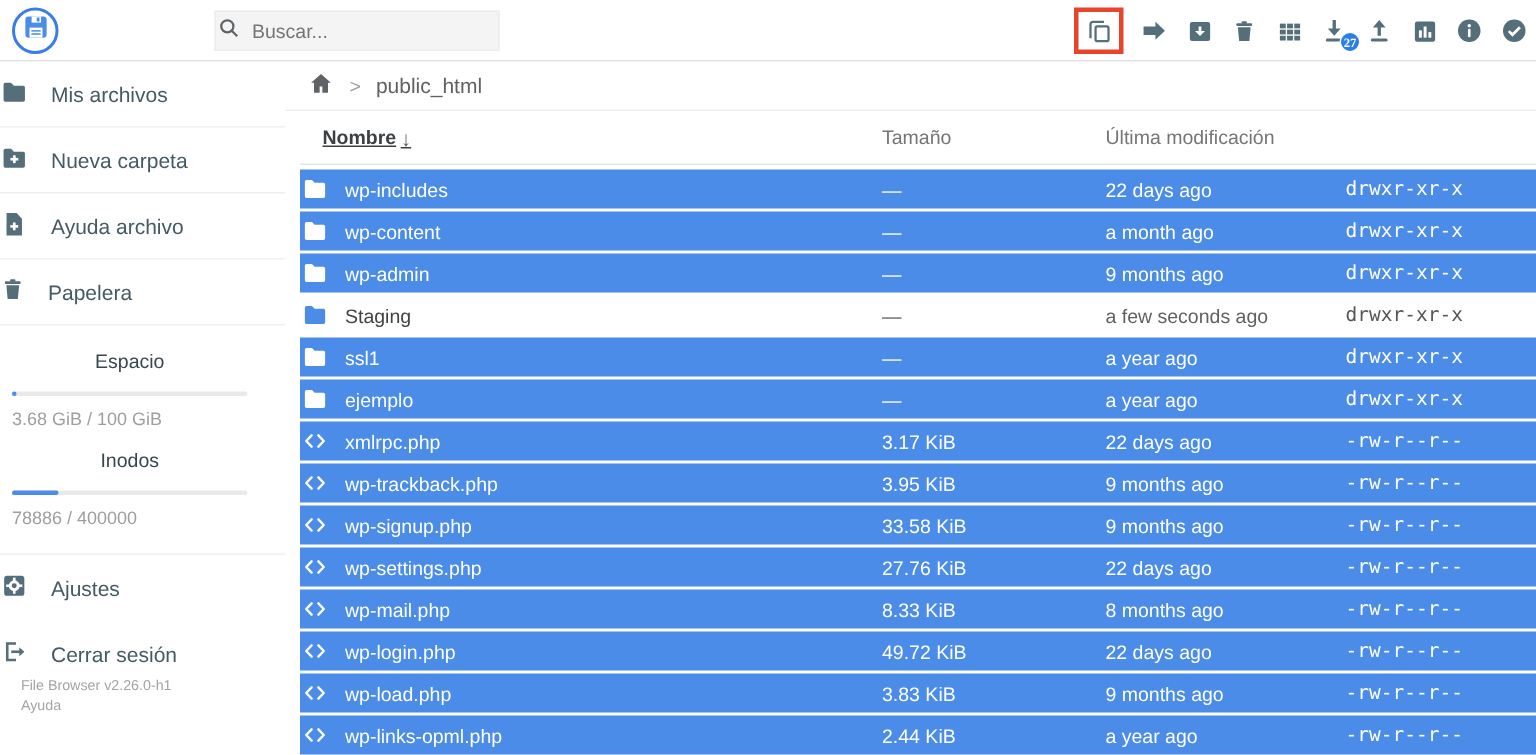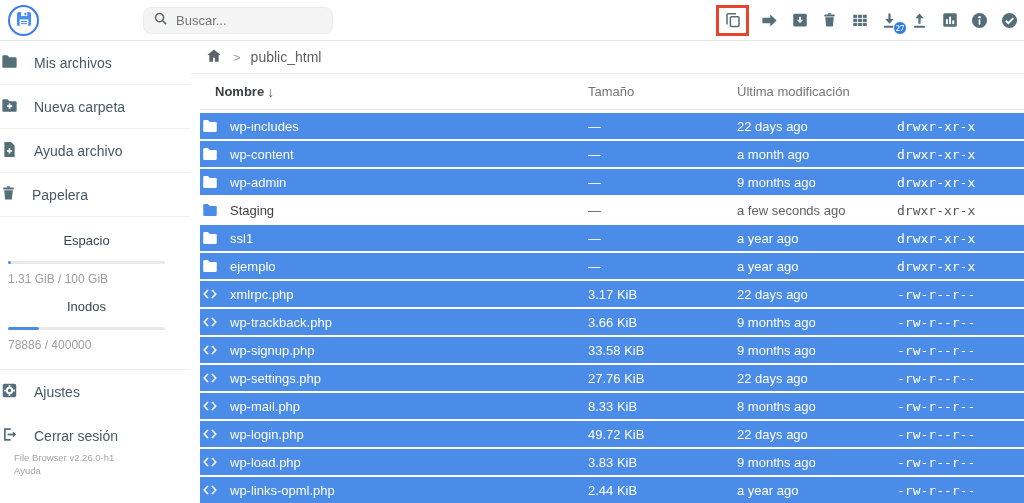--- a/index.html
+++ b/index.html
@@ -7,30 +7,30 @@
               font-family:"Liberation Sans", sans-serif; }
 
   
   .topbar { position:absolute; top:0; left:0; width:1024px; height:41px;
             background:#fff; border-bottom:1px solid #e4e4e4;
             display:flex; align-items:center; z-index:5; }
   .logo-wrap { position:absolute; left:8px; top:5px; width:31px; height:31px;
                border:2px solid #3a7ce8; border-radius:50%; background:#fff;
                display:flex; align-items:center; justify-content:center; }
   .searchbox { position:absolute; left:143px; top:7px; width:190px; height:27px;
-               background:#f4f4f5; border:1px solid #ececec; border-radius:8px;
-               display:flex; align-items:center; padding:0 9px; gap:8px; }
+               background:#f4f4f5; border:1px solid #ececec; border-radius:0;
+               display:flex; align-items:center; padding:0 1px; gap:8px; }
   .searchbox input { flex:1; border:none; outline:none; background:transparent;
                      font-size:13px; color:#616161; font-family:inherit; }
   .searchbox input::placeholder { color:#757575; }
 
   .toolbar { position:absolute; right:5px; top:0; height:41px;
              display:flex; align-items:center; gap:11px; }
   .tool-btn { width:19px; height:19px; position:relative; cursor:pointer;
-              display:flex; align-items:flex-start; justify-content:center;font-family:Liberation Serif, serif; }
+              display:flex; align-items:flex-end; justify-content:center;font-family:Liberation Serif, serif; }
   .tool-btn svg { display:block; }
   .highlight-box { border:3px solid #e8432c; padding:3px 4px; display:flex;
                    align-items:center; justify-content:center; }
   .badge { position:absolute; right:-8px; bottom:-5px; width:14px; height:14px;
            background:#2b7de9; border:1.5px solid #fff; border-radius:50%;
            color:#fff; font-size:8.5px; font-weight:bold; display:flex;
            align-items:center; justify-content:center; }
 
   
   .sidebar { position:absolute; top:41px; left:0; width:190px; bottom:0; background:#fff; }
@@ -54,21 +54,21 @@
   .breadcrumb { height:33px; display:flex; align-items:center; gap:10px;
                 padding-left:15px; font-size:14px; color:#616161;
                 border-bottom:1px solid #efefef; }
   .crumb-sep { color:#9e9e9e; font-size:13px; }
 
   .thead { margin-left:10px; height:36px; display:grid;
            grid-template-columns:388px 149px 160px 1fr;
            align-items:center; font-size:13px; color:#757575;
            border-bottom:1px solid #e4e4e4; }
   .thead .h-name { padding-left:15px; color:#3c4043; font-weight:600;
-                   display:flex; align-items:center; gap:3px; }
+                   display:flex; align-items:center; gap:3px;text-decoration:underline; }
   .sort-arrow { font-size:14px; color:#5f6368; font-weight:400; }
 
   .rows { margin-top:3px; }
   .row { margin-left:10px; height:26px; margin-bottom:2px; display:grid;
          grid-template-columns:388px 149px 160px 1fr; align-items:center;
          font-size:13px; background:#fff; color:#424242; cursor:pointer; }
   .row:last-child { margin-bottom:0; }
   .cell-name { display:flex; align-items:center; gap:10px; overflow:hidden; }
   .cell-size, .cell-mod { color:#616161; }
   .cell-perms { font-family:"DejaVu Sans Mono", monospace; font-size:13px; color:#555; }
@@ -255,21 +255,21 @@
       </svg>
     </span>
     <span>Papelera</span>
   </div>
 
   <div class="usage">
     <div class="usage-label">Espacio</div>
     <div class="bar-track">
       <div class="bar-fill" style="width: 2%;"></div>
     </div>
-    <div class="usage-value">1.31 GiB / 100 GiB</div>
+    <div class="usage-value">3.68 GiB / 100 GiB</div>
 
     <div class="usage-label">Inodos</div>
     <div class="bar-track">
       <div class="bar-fill" style="width: 20%;"></div>
     </div>
     <div class="usage-value">78886 / 400000</div>
   </div>
 
   <div class="side-actions">
     <div class="side-item">
@@ -438,21 +438,21 @@
     <span class="cell-name">
 
       <span class="file-icon icon-code">
         <svg width="18" height="18" viewBox="0 0 24 24" fill="none" stroke="currentColor" stroke-width="2.1" stroke-linecap="round" stroke-linejoin="round">
           <path d="M9 7 L4.2 12 L9 17"></path>
               <path d="M15 7 L19.8 12 L15 17"></path>
         </svg>
       </span>
       <span class="fname">wp-trackback.php</span>
     </span>
-    <span class="cell-size size">3.66 KiB</span>
+    <span class="cell-size size">3.95 KiB</span>
     <span class="cell-mod modified">9 months ago</span>
     <span class="cell-perms perms">-rw-r--r--</span>
   </div>
 
   <div class="row selected">
     <span class="cell-name">
 
       <span class="file-icon icon-code">
         <svg width="18" height="18" viewBox="0 0 24 24" fill="none" stroke="currentColor" stroke-width="2.1" stroke-linecap="round" stroke-linejoin="round">
           <path d="M9 7 L4.2 12 L9 17"></path>

